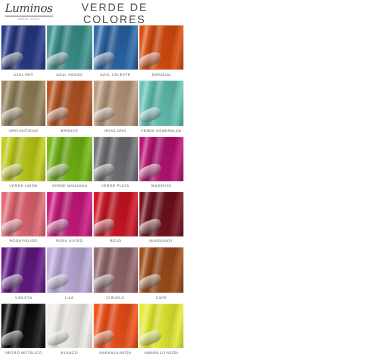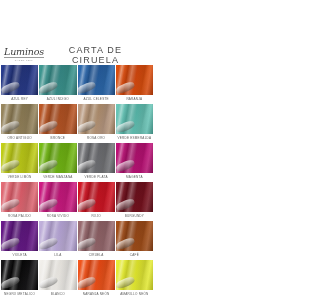--- a/index.html
+++ b/index.html
@@ -17,21 +17,20 @@
   }
 
   
   .header {
     height:21px;
     flex:0 0 21px;
     display:flex;
     align-items:center;
     padding:0 5px 0 4px;
     background:#ffffff;
-    margin-top:44px;
   }
   .logo-block {
     display:flex; flex-direction:column;
     align-items:center; justify-content:center;
     width:40px;
   }
   .logo-word {
     font-family:"DejaVu Serif", serif;
     font-style:italic;
     font-size:9.5px;
@@ -130,21 +129,21 @@
 </head>
 <body>
 
 <div id="sheet">
 
   <div class="header">
     <div class="logo-block">
       <div class="logo-word">Luminos</div>
       <div class="logo-sub">Papel Foil</div>
     </div>
-    <div class="title">CARTA DE CIRUELA</div>
+    <div class="title">VERDE DE COLORES</div>
   </div>
 
   <div class="grid">
       <div class="cell">
         <div class="swatch" style="background: linear-gradient(108deg, rgb(43, 63, 146) 0%, rgb(27, 42, 107) 45%, rgb(43, 63, 146) 72%, rgb(27, 42, 107) 100%);">
           <div class="sheen"></div>
           <div class="roll"></div>
         </div>
         <div class="label">AZUL REY</div>
       </div>

